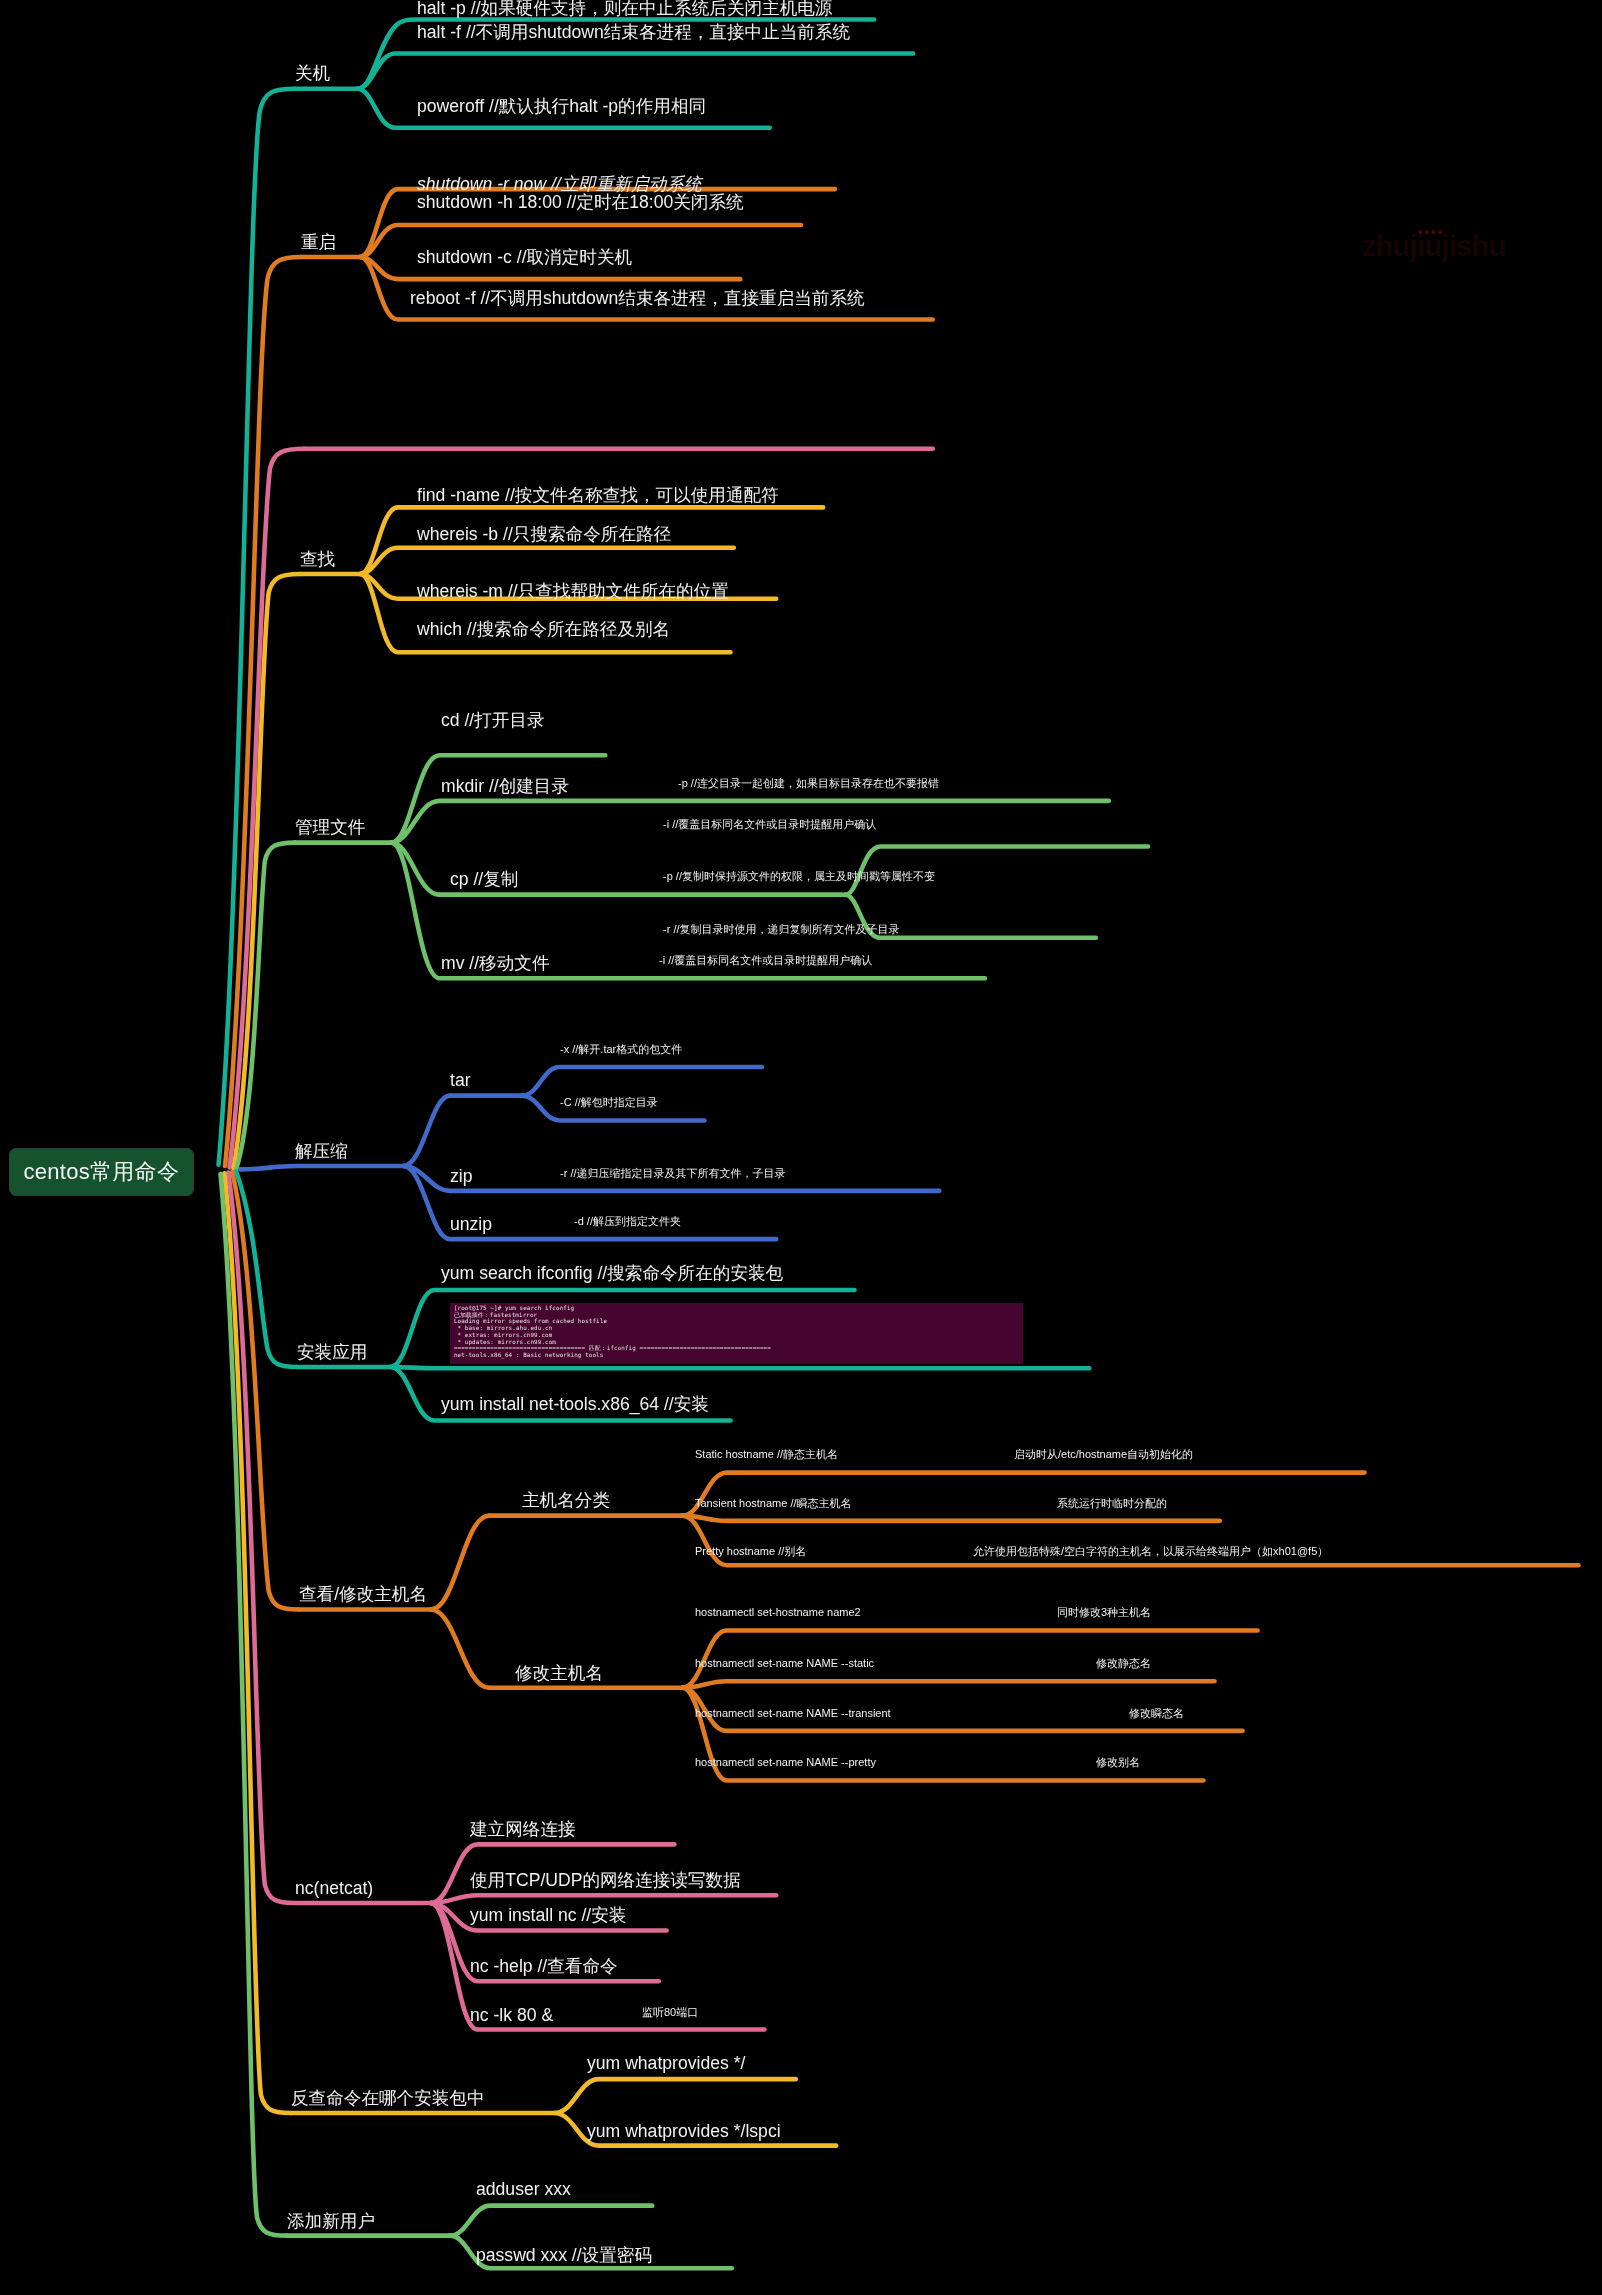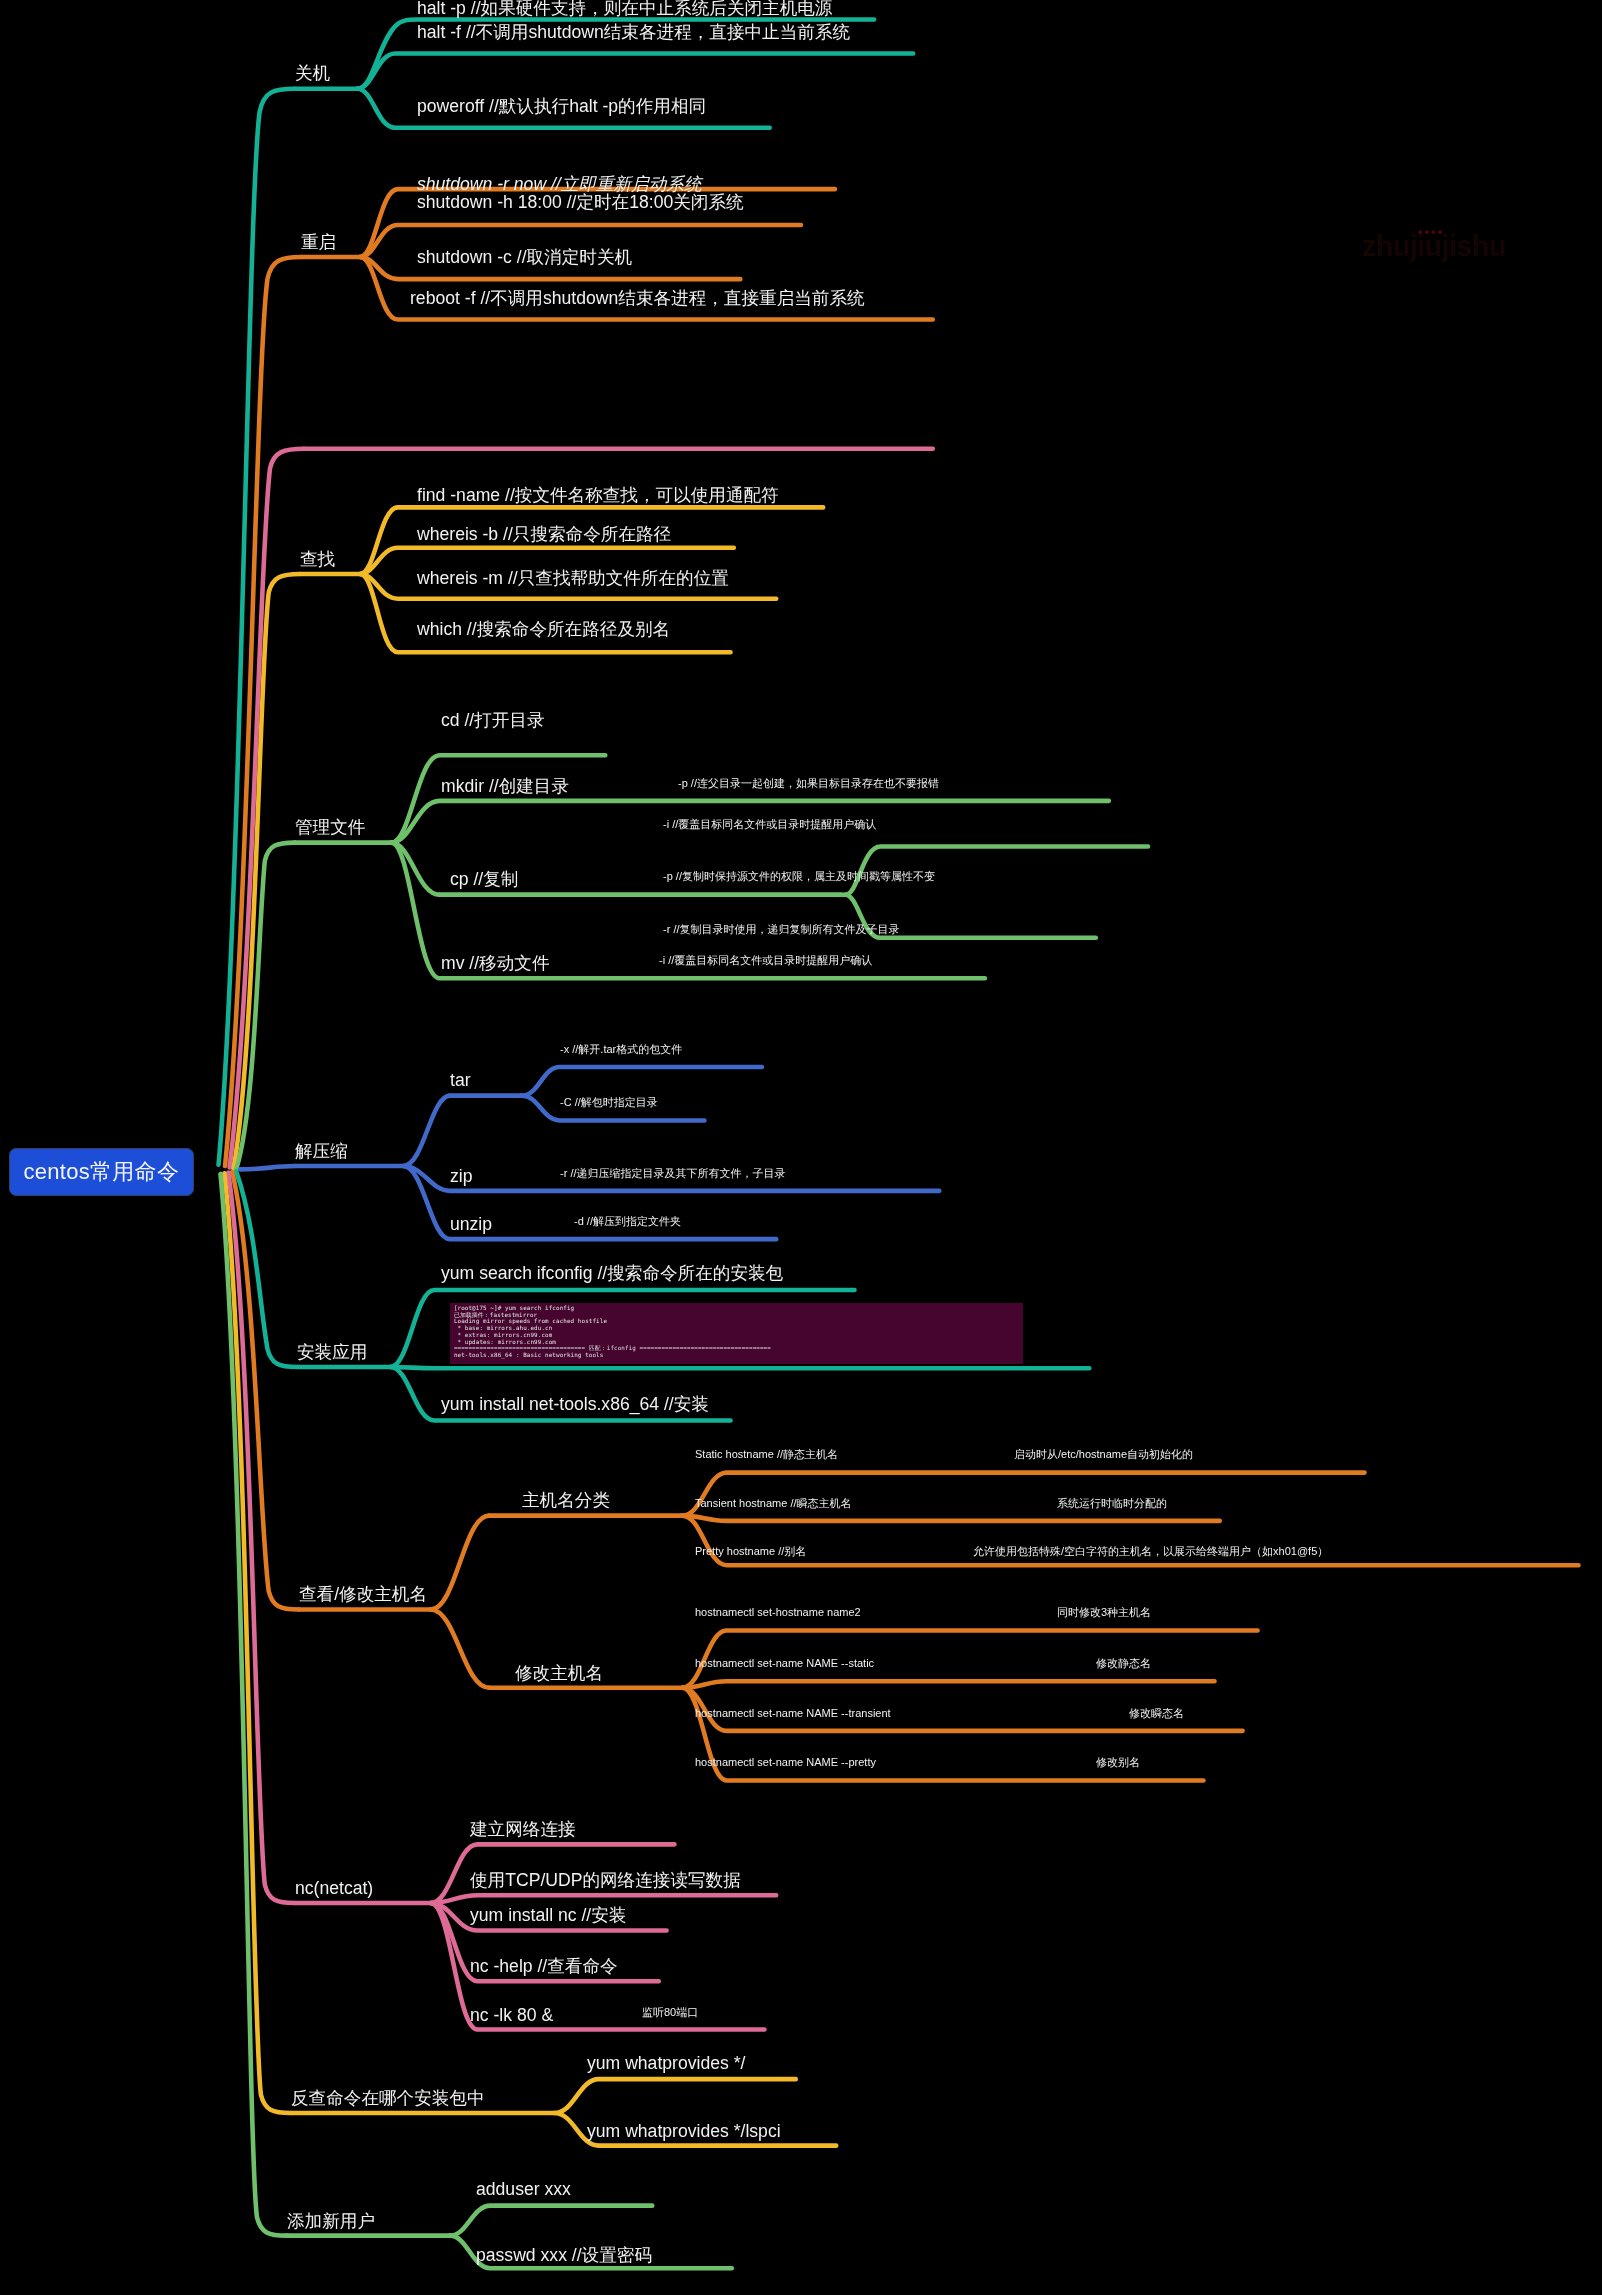--- a/index.html
+++ b/index.html
@@ -24,21 +24,21 @@
   }
   .node{
     position:absolute;
     white-space:nowrap;
     color:#f2f2f2;
     line-height:1.0;
   }
   
   .root-node{
     position:absolute;
-    background:#1d4ed8;
+    background:#14532d;
     border-radius:7.8px;
     padding:9px 14.4px;
     font-size:22px;
     color:#f5f5f5;
     letter-spacing:0.3px;
     box-shadow:0 0 0 0.7px #3a3a3a inset;
   }
   .lvl1{ font-size:17.6px; }
   .lvl2{ font-size:17.6px; }
   .lvl3{ font-size:11px; }
@@ -204,21 +204,21 @@
   <div class="node lvl1" style="left:301px;top:234px;"><span>重启</span></div>
   <div class="node lvl2" style="left:417px;top:176px;font-style:italic;"><span>shutdown -r now //立即重新启动系统</span></div>
   <div class="node lvl2" style="left:417px;top:194px;"><span>shutdown -h 18:00 //定时在18:00关闭系统</span></div>
   <div class="node lvl2" style="left:417px;top:249px;"><span>shutdown -c //取消定时关机</span></div>
   <div class="node lvl2" style="left:410px;top:290px;"><span>reboot -f //不调用shutdown结束各进程，直接重启当前系统</span></div>
 
 
   <div class="node lvl1" style="left:300px;top:551px;"><span>查找</span></div>
   <div class="node lvl2" style="left:417px;top:487px;"><span>find -name //按文件名称查找，可以使用通配符</span></div>
   <div class="node lvl2" style="left:417px;top:526px;"><span>whereis -b //只搜索命令所在路径</span></div>
-  <div class="node lvl2" style="left:417px;top:570px;text-align:center;"><span>whereis -m //只查找帮助文件所在的位置</span></div>
+  <div class="node lvl2" style="left:417px;top:583px;text-align:center;"><span>whereis -m //只查找帮助文件所在的位置</span></div>
   <div class="node lvl2" style="left:417px;top:621px;"><span>which //搜索命令所在路径及别名</span></div>
 
   <div class="node lvl1" style="left:295px;top:819px;"><span>管理文件</span></div>
   <div class="node lvl2" style="left:441px;top:712px;"><span>cd //打开目录</span></div>
   <div class="node lvl2" style="left:441px;top:778px;"><span>mkdir //创建目录</span></div>
   <div class="node lvl3" style="left:678px;top:778px;"><span>-p //连父目录一起创建，如果目标目录存在也不要报错</span></div>
   <div class="node lvl2" style="left:450px;top:871px;"><span>cp //复制</span></div>
   <div class="node lvl3" style="left:663px;top:819px;"><span>-i //覆盖目标同名文件或目录时提醒用户确认</span></div>
   <div class="node lvl3" style="left:663px;top:871px;"><span>-p //复制时保持源文件的权限，属主及时间戳等属性不变</span></div>
   <div class="node lvl3" style="left:663px;top:924px;"><span>-r //复制目录时使用，递归复制所有文件及子目录</span></div>

